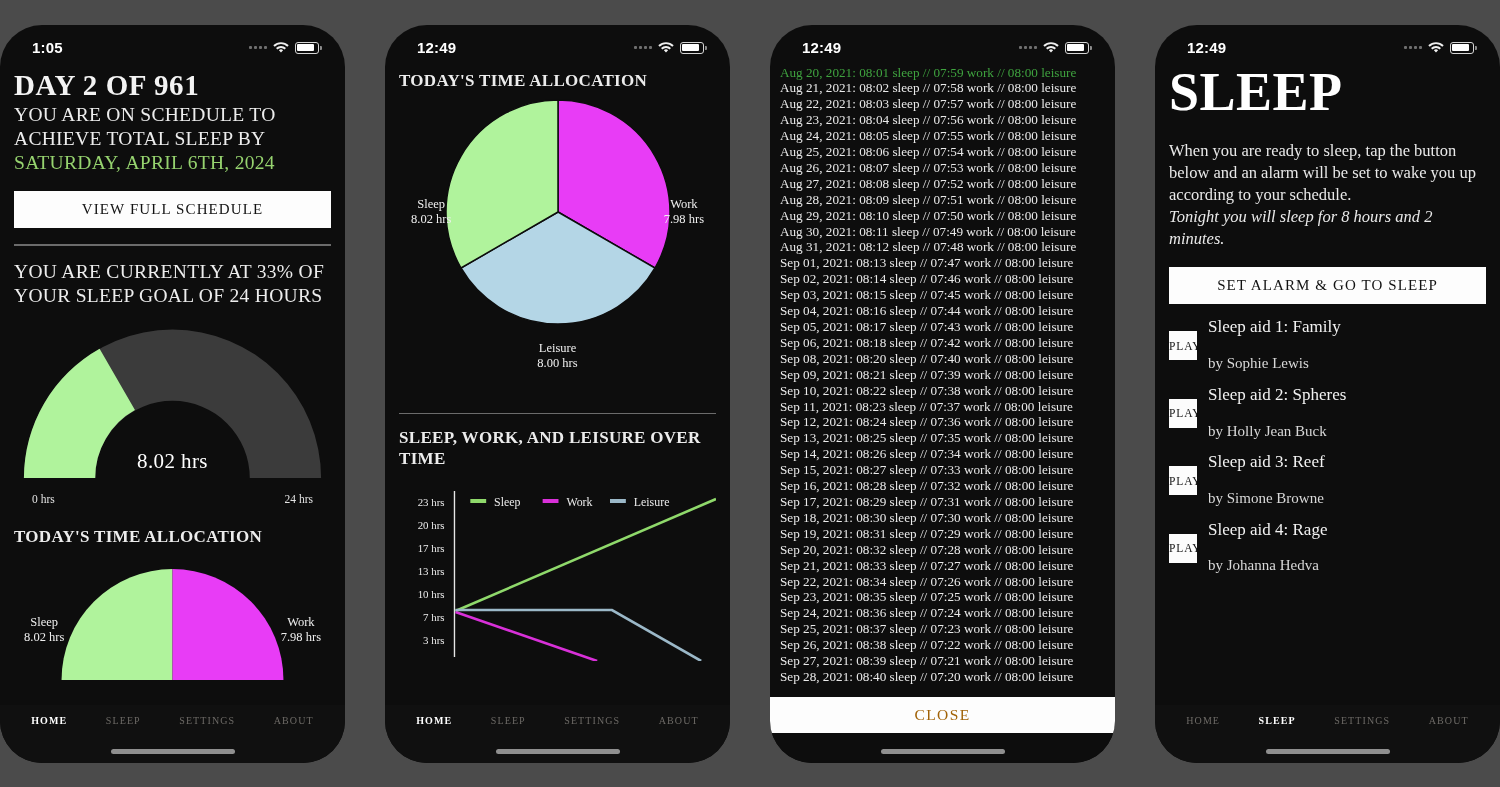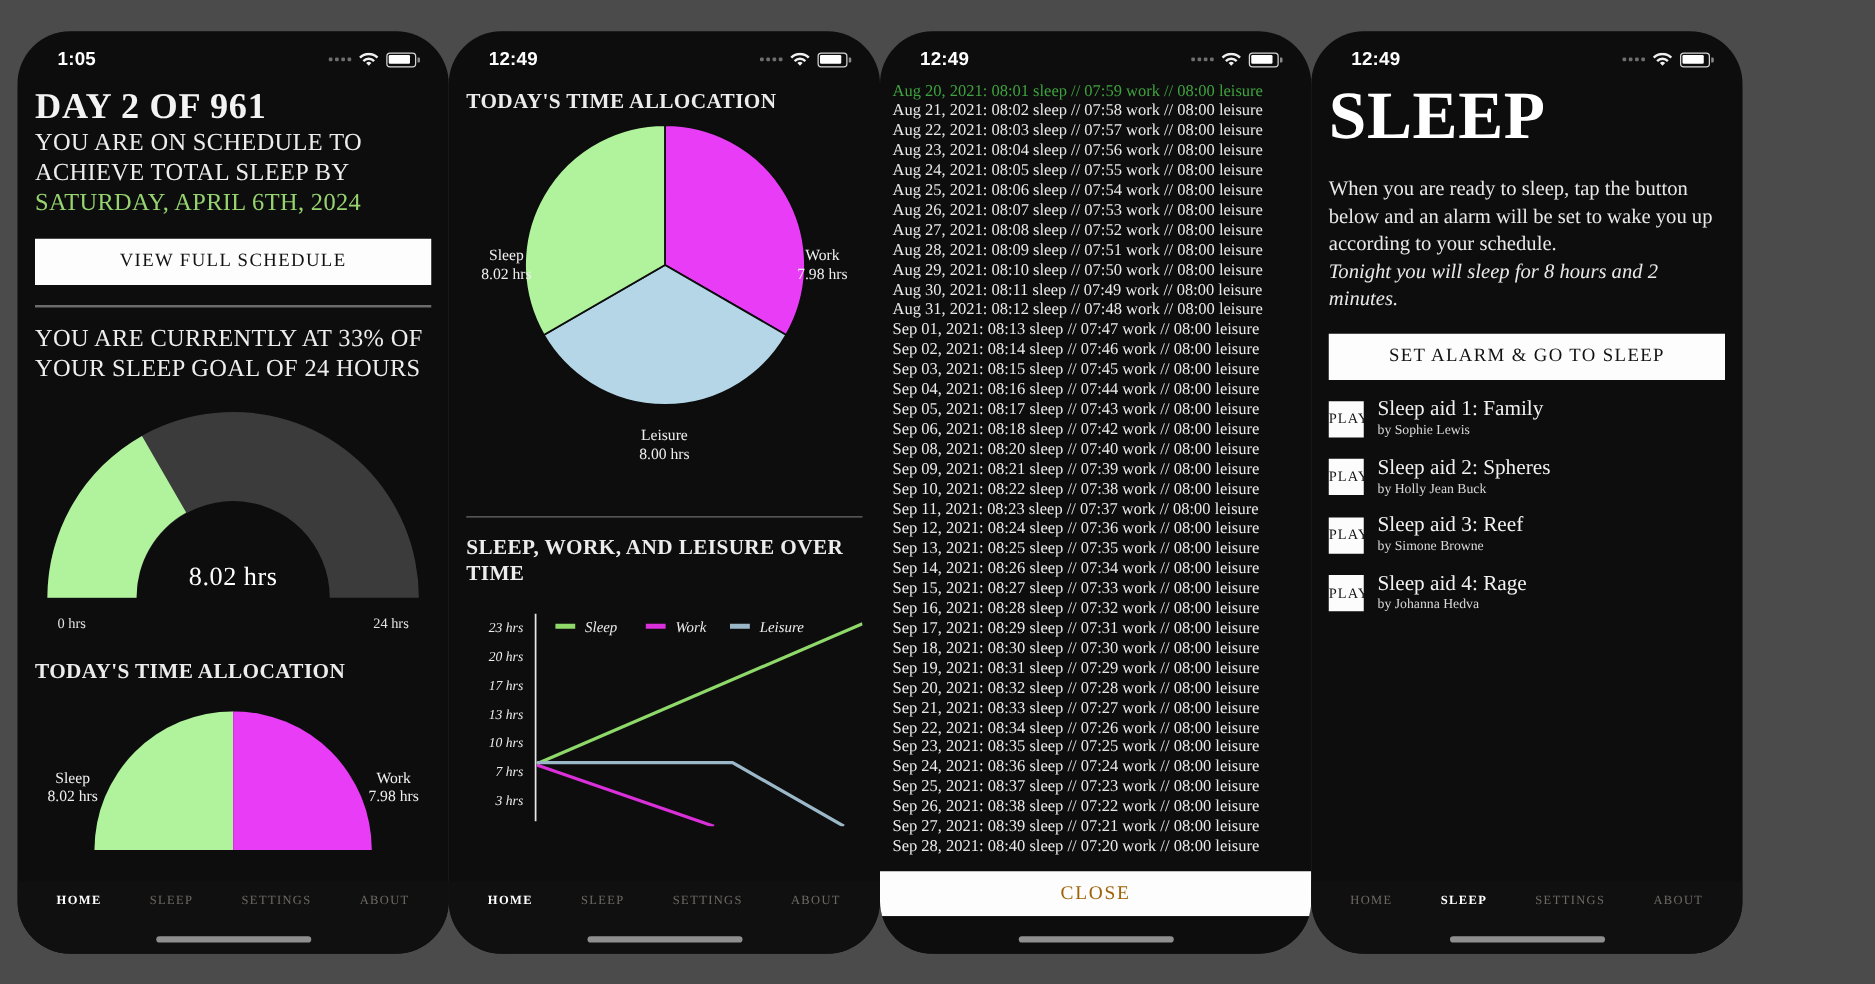--- a/index.html
+++ b/index.html
@@ -6,22 +6,22 @@
   * { box-sizing: border-box; margin: 0; padding: 0; }
   html, body {
     width: 1500px; height: 787px;
     background: #4b4b4b;
     font-family: "Liberation Serif", "DejaVu Serif", serif;
     overflow: hidden;
   }
   .stage {
     position: relative;
     width: 1500px; height: 787px;
-    display: flex; align-items: center; justify-content: flex-start;
-    padding: 0 14px;
+    display: flex; align-items: center; justify-content: space-between;
+    padding: 0 0;
   }
   .phone {
     position: relative;
     width: 345px; height: 738px;
     background: #0d0d0d;
     border-radius: 42px;
     overflow: hidden;
     flex: 0 0 auto;
   }
   .screen {
@@ -113,21 +113,21 @@
 
   
   .pie-wrap { position: relative; width: 100%; height: 300px; margin-top: 6px; }
   .pie-wrap svg { display: block; margin: 0 auto; }
   .pie-label { position: absolute; color: #efefef; font-size: 12.5px; line-height: 1.18; text-align: center; }
   .pie-label.sleep   { left: 12px;  top: 100px; }
   .pie-label.work    { right: 12px; top: 100px; }
   .pie-label.leisure { left: 50%; transform: translateX(-50%); top: 244px; }
 
   
-  .linechart { position: relative; width: 100%; height: 178px; margin-top: 14px; font-style: italic; }
+  .linechart { position: relative; width: 100%; height: 178px; margin-top: 14px; }
   .linechart svg { display: block; width: 100%; height: 100%; }
 
   
   .list-screen { padding: 0 6px 0 10px; }
   .sched-list { list-style: none; }
   .sched-row {
     font-size: 13.2px; color: #eaeaea; letter-spacing: 0;
     line-height: 15.9px; white-space: nowrap;
   }
   .sched-row.hl { color: #3fa33f; }
@@ -141,21 +141,21 @@
 
   
   .aids { margin-top: 14px; }
   .aid-row { display: flex; align-items: center; gap: 11px; margin-bottom: 13px; }
   .play-btn {
     flex: 0 0 auto; width: 28px; height: 29px; background: #fcfcfc; color: #141414;
     border: none; font-family: "Liberation Serif", serif;
     font-size: 11.5px; letter-spacing: .9px; cursor: pointer;
   }
   .aid-title { font-size: 17px; color: #f2f2f2; line-height: 1.1; }
-  .aid-by { font-size: 11px; color: #d8d8d8; line-height: 1.25; margin-top: 1px; }
+  .aid-by { font-size: 15px; color: #d8d8d8; line-height: 1.25; margin-top: 17px; }
 </style>
 </head>
 <body>
 
 <div class="stage">
 
   <div class="phone">
     <div class="screen">
 
       <div class="statusbar">

